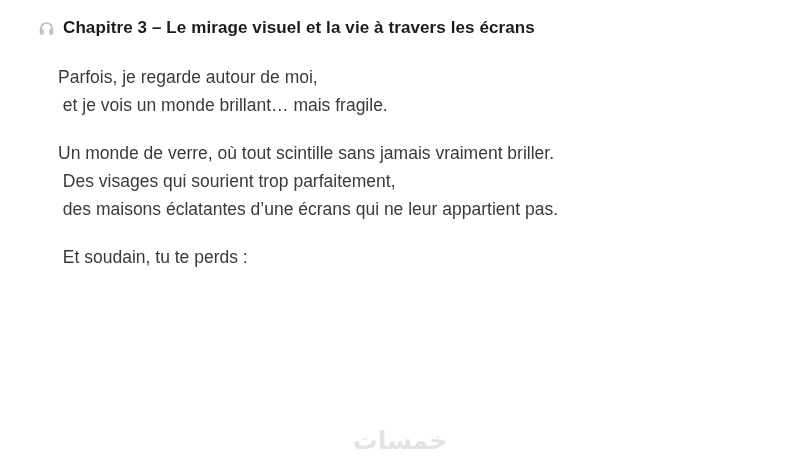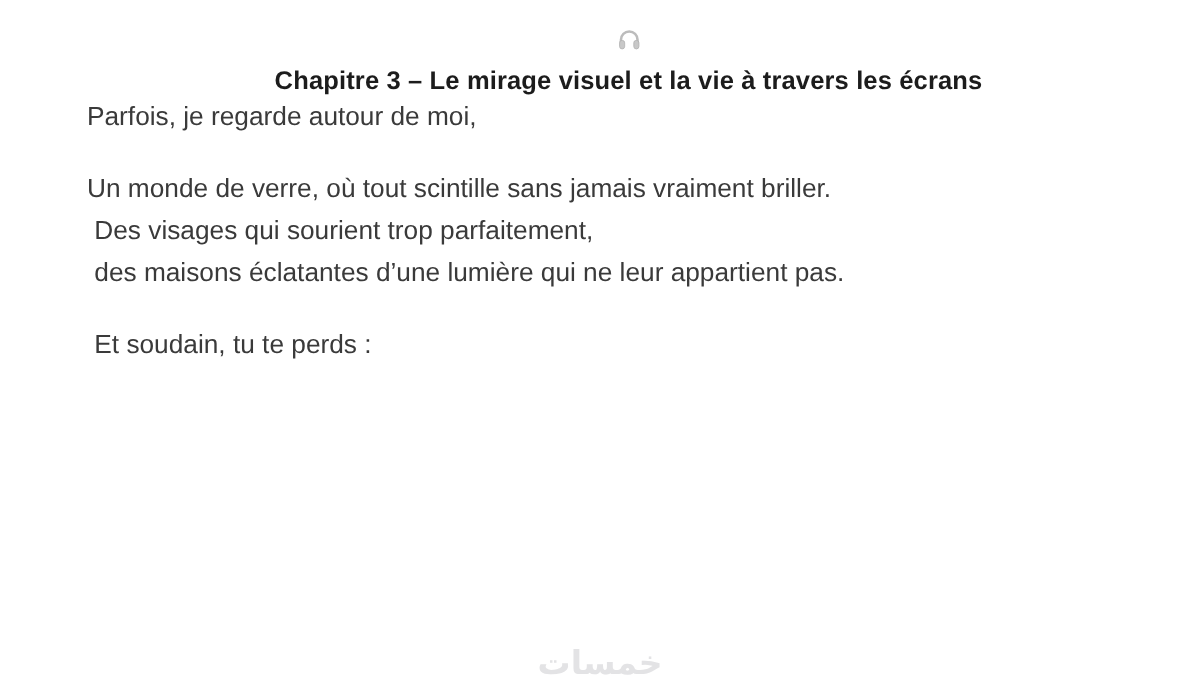--- a/index.html
+++ b/index.html
@@ -13,21 +13,20 @@
     box-sizing: border-box;
     padding-top: 17px;
   }
   .title-row {
     display: flex;
     align-items: center;
     gap: 8px;
     padding-left: 38px;
     margin-bottom: 24px;
     height: 22px;
-    flex-direction: column;
   }
   .hp-icon { display: inline-flex; width: 17px; height: 19px; flex: 0 0 auto; }
   .title {
     margin: 0;
     font-size: 17px;
     font-weight: bold;
     color: #1c1c1c;
     letter-spacing: 0.1px;
     white-space: pre;
   }
@@ -40,21 +39,21 @@
     line-height: 28px;
     color: #3a3a3a;
   }
   .watermark {
     position: absolute;
     left: 50%;
     bottom: 5px;
     transform: translateX(-50%);
     direction: rtl;
     font-family: "DejaVu Sans", sans-serif;
-    font-size: 22px;
+    font-size: 25px;
     font-weight: bold;
     color: #e3e3e5;
     letter-spacing: 1px;
     user-select: none;
   }
 </style>
 </head>
 <body>
 
 <div class="page">
@@ -67,26 +66,27 @@
         <rect x="16.3" y="12.6" width="4.8" height="8" rx="2.3" fill="#c8c8c8" stroke="#b2b2b2" stroke-width="0.8"></rect>
       </svg>
     </span>
     <h1 class="title">Chapitre 3 – Le mirage visuel et la vie à travers les écrans</h1>
   </header>
 
   <div class="body-text">
 
     <p class="para">
       <span class="line">Parfois, je regarde autour de moi,</span>
+      <span class="line"> et je vois un monde brillant… mais fragile.</span>
     </p>
 
     <p class="para">
       <span class="line">Un monde de verre, où tout scintille sans jamais vraiment briller.</span>
       <span class="line"> Des visages qui sourient trop parfaitement,</span>
-      <span class="line"> des maisons éclatantes d’une lumière qui ne leur appartient pas.</span>
+      <span class="line"> des maisons éclatantes d’une écrans qui ne leur appartient pas.</span>
     </p>
 
     <p class="para">
     </p>
 
     <p class="para">
       <span class="line"> Et soudain, tu te perds :</span>
     </p>
 
   </div>

